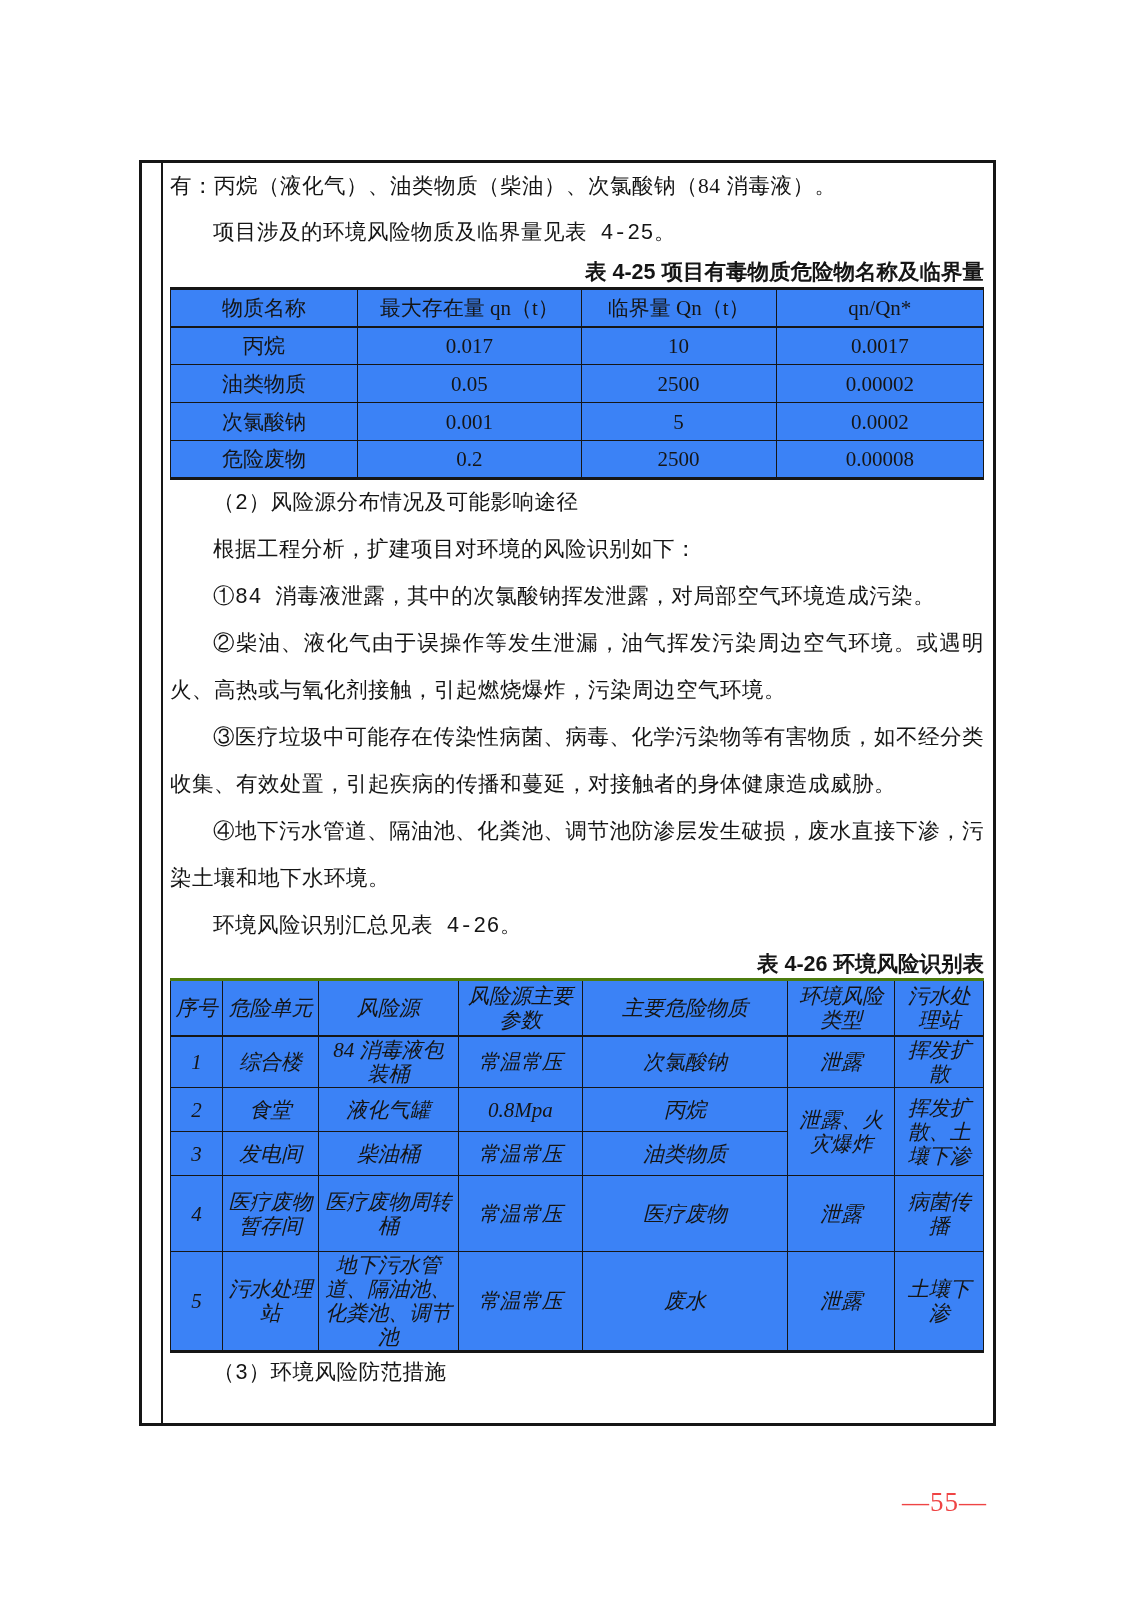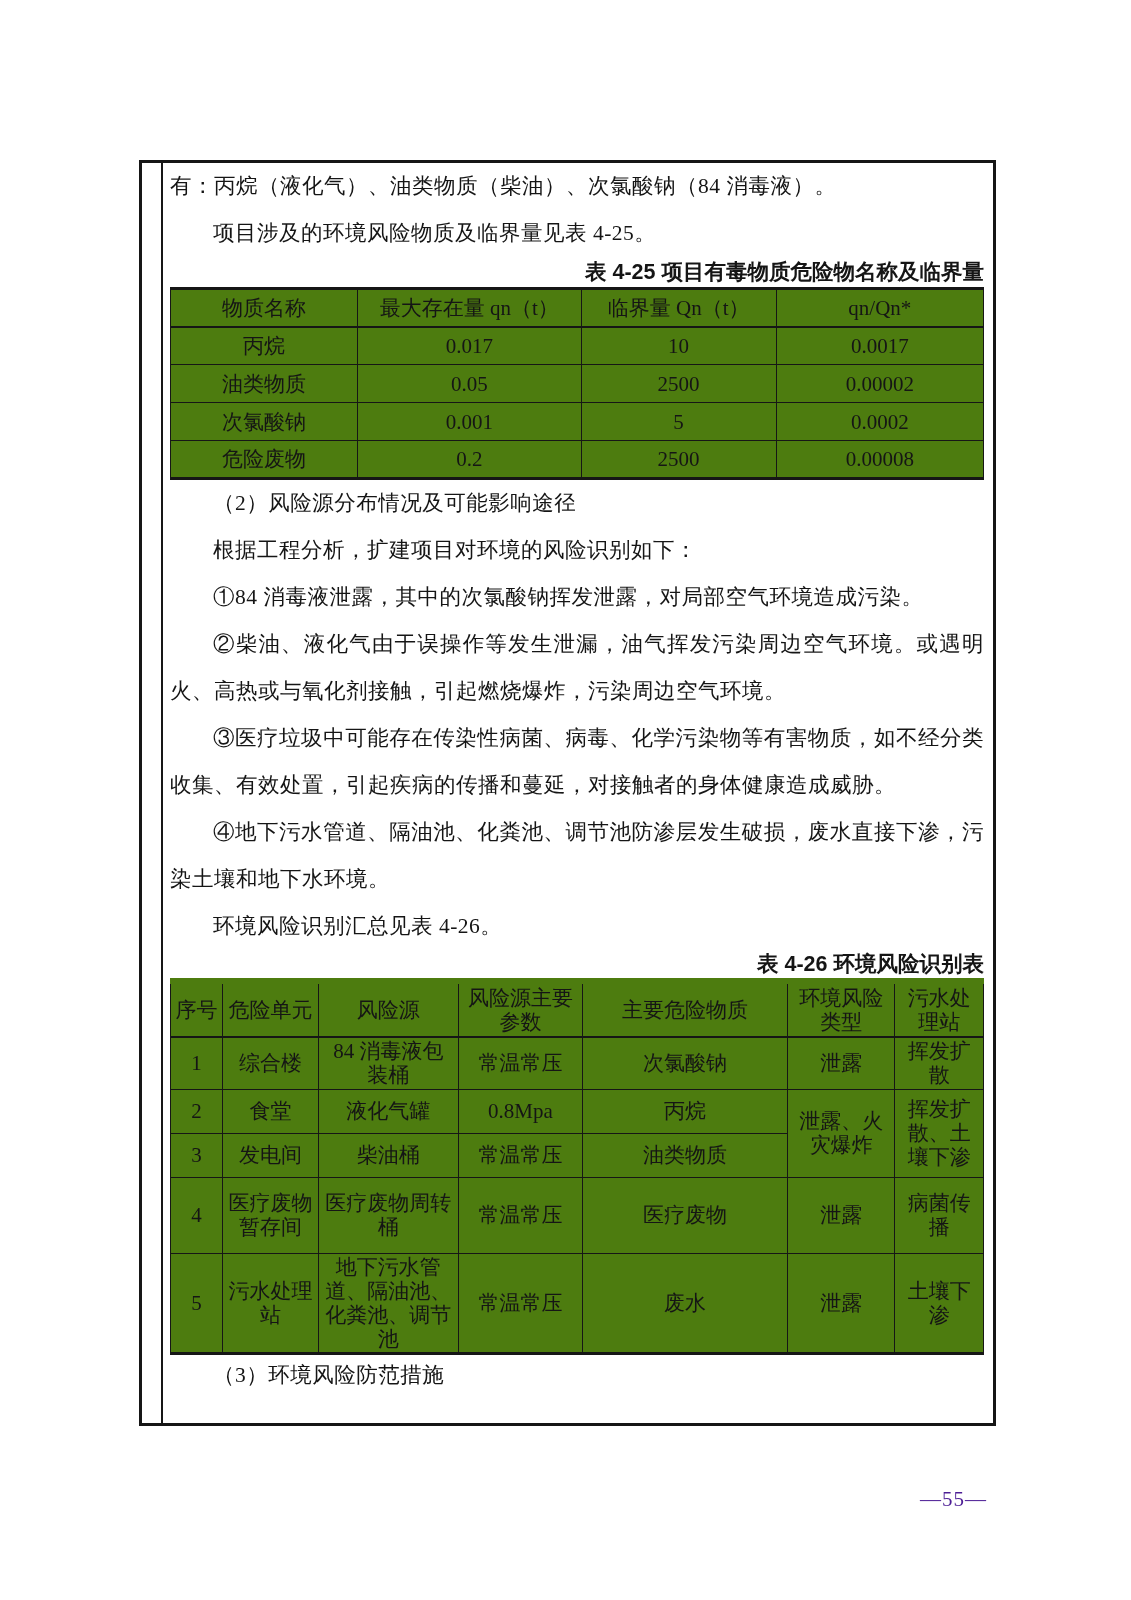--- a/index.html
+++ b/index.html
@@ -19,65 +19,65 @@
     display:flex;
     background:#fff;
   }
   .gutter { width:21px; flex:none; border-right:2px solid #161616; }
   .content { flex:1; padding:0 9px 0 7px; overflow:hidden; }
 
   .para {
     font-size:21.5px; line-height:47px;
     text-align:justify; letter-spacing:0.5px;
   }
-  .para.indent { text-indent:2em; }
+  .para.indent { text-indent:2em;font-family:Liberation Mono, monospace; }
 
   .tbl-title {
     font-family:"Liberation Sans","DejaVu Sans",sans-serif;
     font-weight:bold; font-size:21.5px;
     text-align:right; line-height:30px;
   }
   .tbl-title.t26 { line-height:28px; }
 
-  table { border-collapse:collapse; width:100%; table-layout:fixed; background:#4d7c0f; }
+  table { border-collapse:collapse; width:100%; table-layout:fixed; background:#3b82f6; }
   th, td {
     border:1.5px solid #161616;
     text-align:center; vertical-align:middle;
     font-size:21px; font-weight:normal;
     line-height:24px; padding:1px 4px;
     overflow:hidden;
   }
 
   
   #t25 { border-top:3px solid #161616; border-bottom:3px solid #161616; }
   #t25 th { border-bottom:2.5px solid #161616; }
   #t25 tr { height:38px; }
   #t25 .c0 { width:23%; } #t25 .c1 { width:27.5%; }
   #t25 .c2 { width:24%; } #t25 .c3 { width:25.5%; }
 
   
-  #t26 { border-top:6px solid #4d7c0f; border-bottom:3px solid #161616; }
+  #t26 { border-top:3px solid #4d7c0f; border-bottom:3px solid #161616;font-style:italic; }
   #t26 th { border-bottom:2.5px solid #161616; }
   #t26 .k0 { width:6.4%; }  #t26 .k1 { width:11.8%; }
   #t26 .k2 { width:17.2%; } #t26 .k3 { width:15.3%; }
   #t26 .k4 { width:25.2%; } #t26 .k5 { width:13.2%; }
   #t26 .k6 { width:10.9%; }
   #t26 tr.r-h { height:56px; }
   #t26 tr.r1 { height:52px; }
   #t26 tr.r2 { height:44px; }
   #t26 tr.r3 { height:44px; }
   #t26 tr.r4 { height:76px; }
   #t26 tr.r5 { height:96px; }
 
   .after-t26 { line-height:40px; }
 
   .footer {
     position:absolute; top:1487px; right:144px;
-    font-size:21px; letter-spacing:1px;
-    color:#4c1d95;
+    font-size:27px; letter-spacing:1px;
+    color:#ef4444;
   }
 </style>
 </head>
 <body>
 
 <div class="page">
   <div class="sheet">
     <div class="gutter"></div>
     <div class="content">
 

